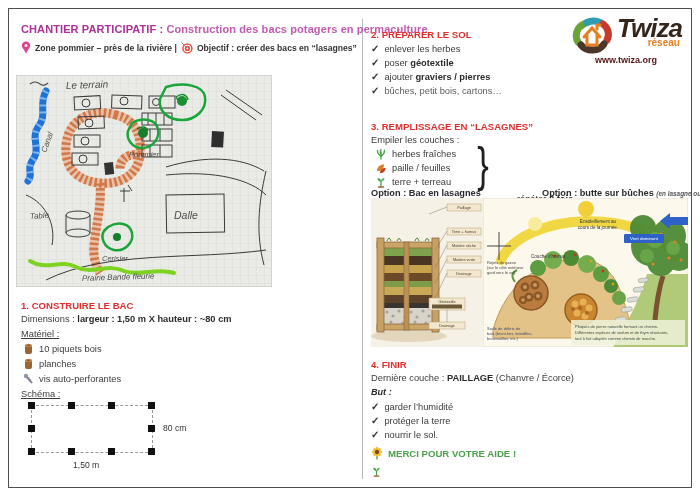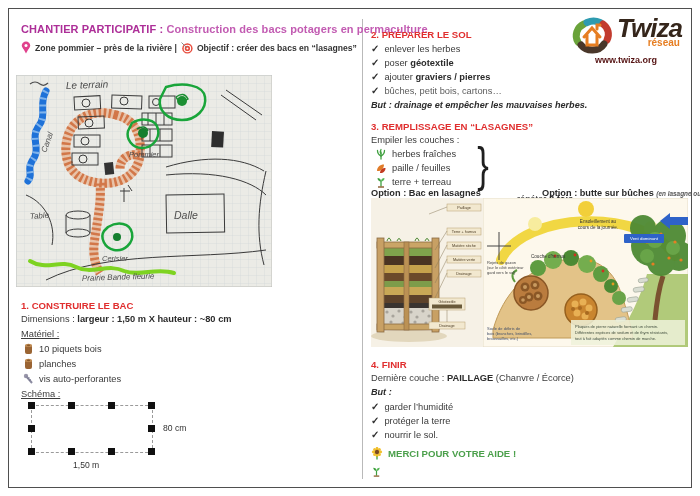--- a/index.html
+++ b/index.html
@@ -223,21 +223,20 @@
     <span class="body-t"><span>poser </span><b>géotextile</b></span>
   </div>
   <div class="abs row" style="left:362px;top:62px;">
     <span class="chk">✓</span>
     <span class="body-t"><span>ajouter </span><b>graviers / pierres</b></span>
   </div>
   <div class="abs row" style="left:362px;top:76px;">
     <span class="chk">✓</span>
     <span class="body-t alt"><span>bûches, petit bois, cartons…</span></span>
   </div>
-  <div class="abs but" style="left:362px;top:91px;">But : drainage et empêcher les mauvaises herbes.</div>
 
   <div class="abs sec-h" style="left:362px;top:112px;">3. REMPLISSAGE EN “LASAGNES”</div>
   <div class="abs body-t" style="left:362px;top:126px;">Empiler les couches :</div>
 
   <div class="abs row" style="left:366px;top:139px;">
     <svg width="12" height="12" viewBox="0 0 12 12">
         <g fill="none" stroke="#3fa03f" stroke-width="1.3" stroke-linecap="round">
           <path d="M6,11 V4"></path>
           <path d="M6,8 C4,7 2.5,5 2.5,2.5"></path>
           <path d="M6,8 C8,7 9.5,5 9.5,2.5"></path>

